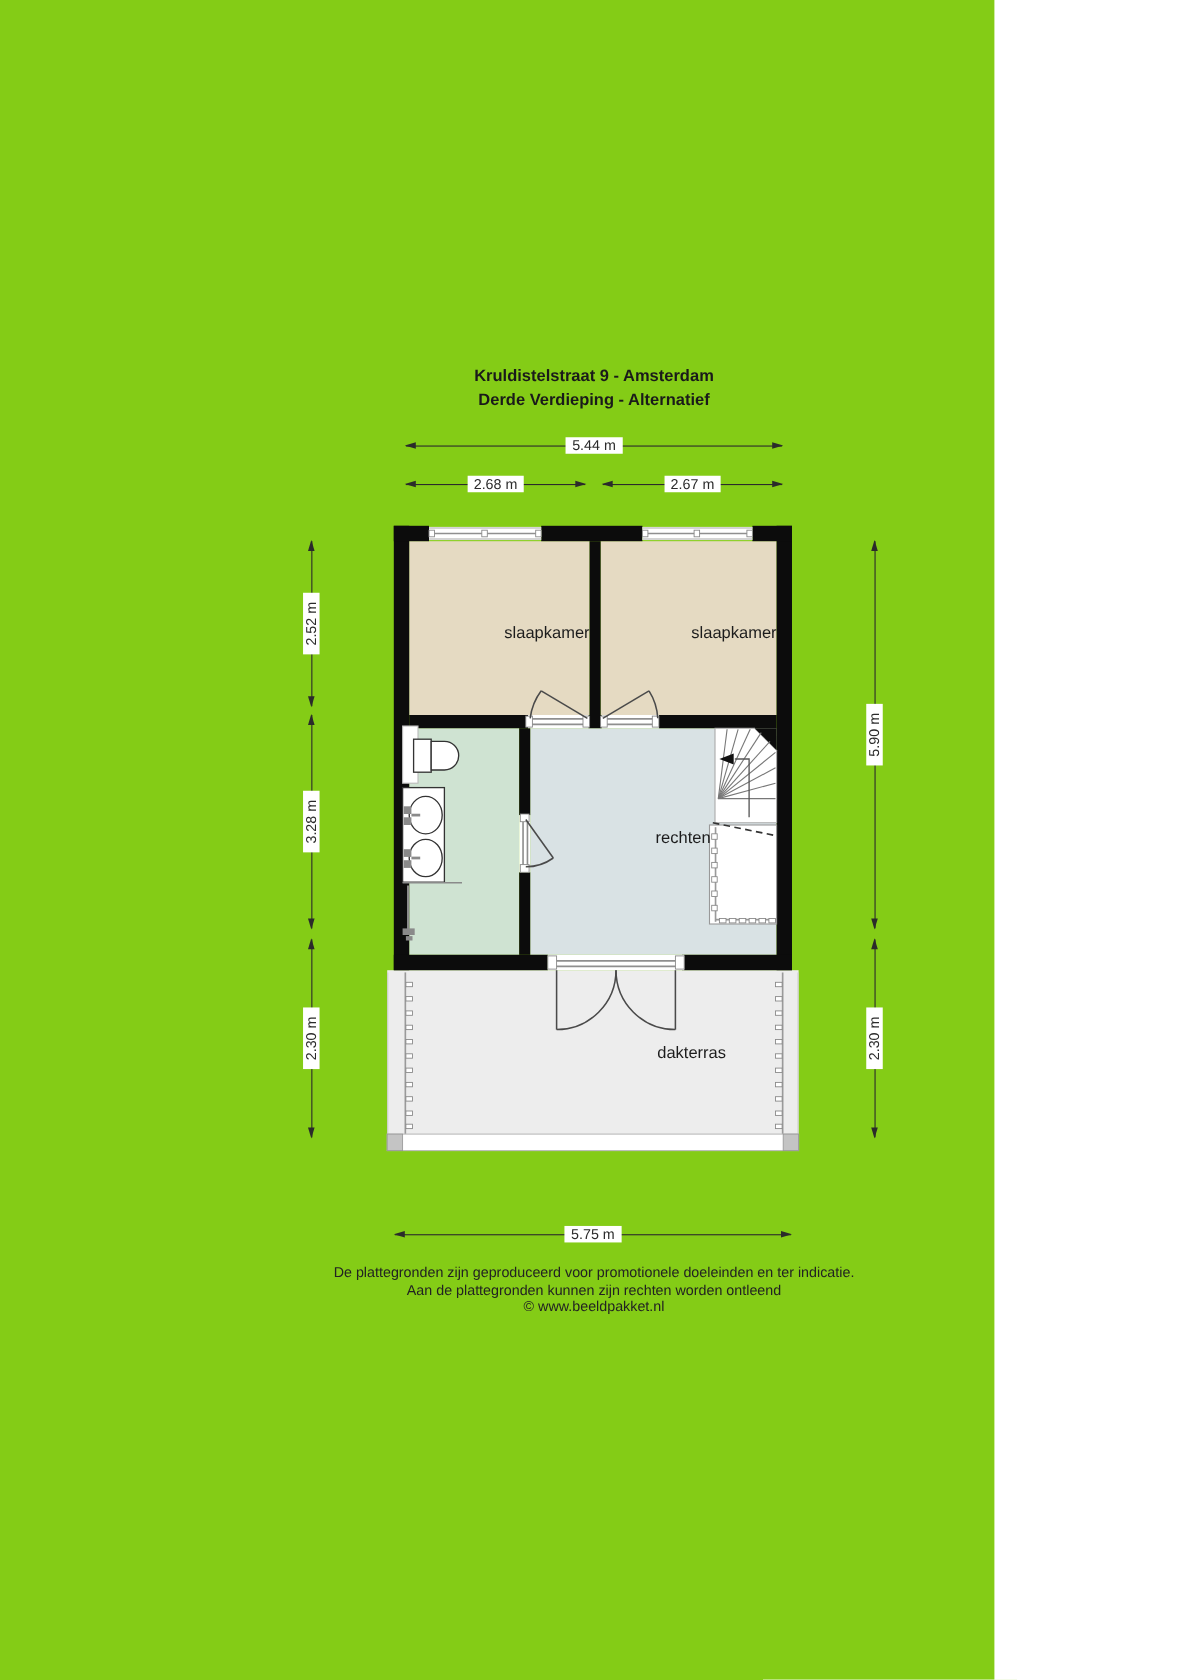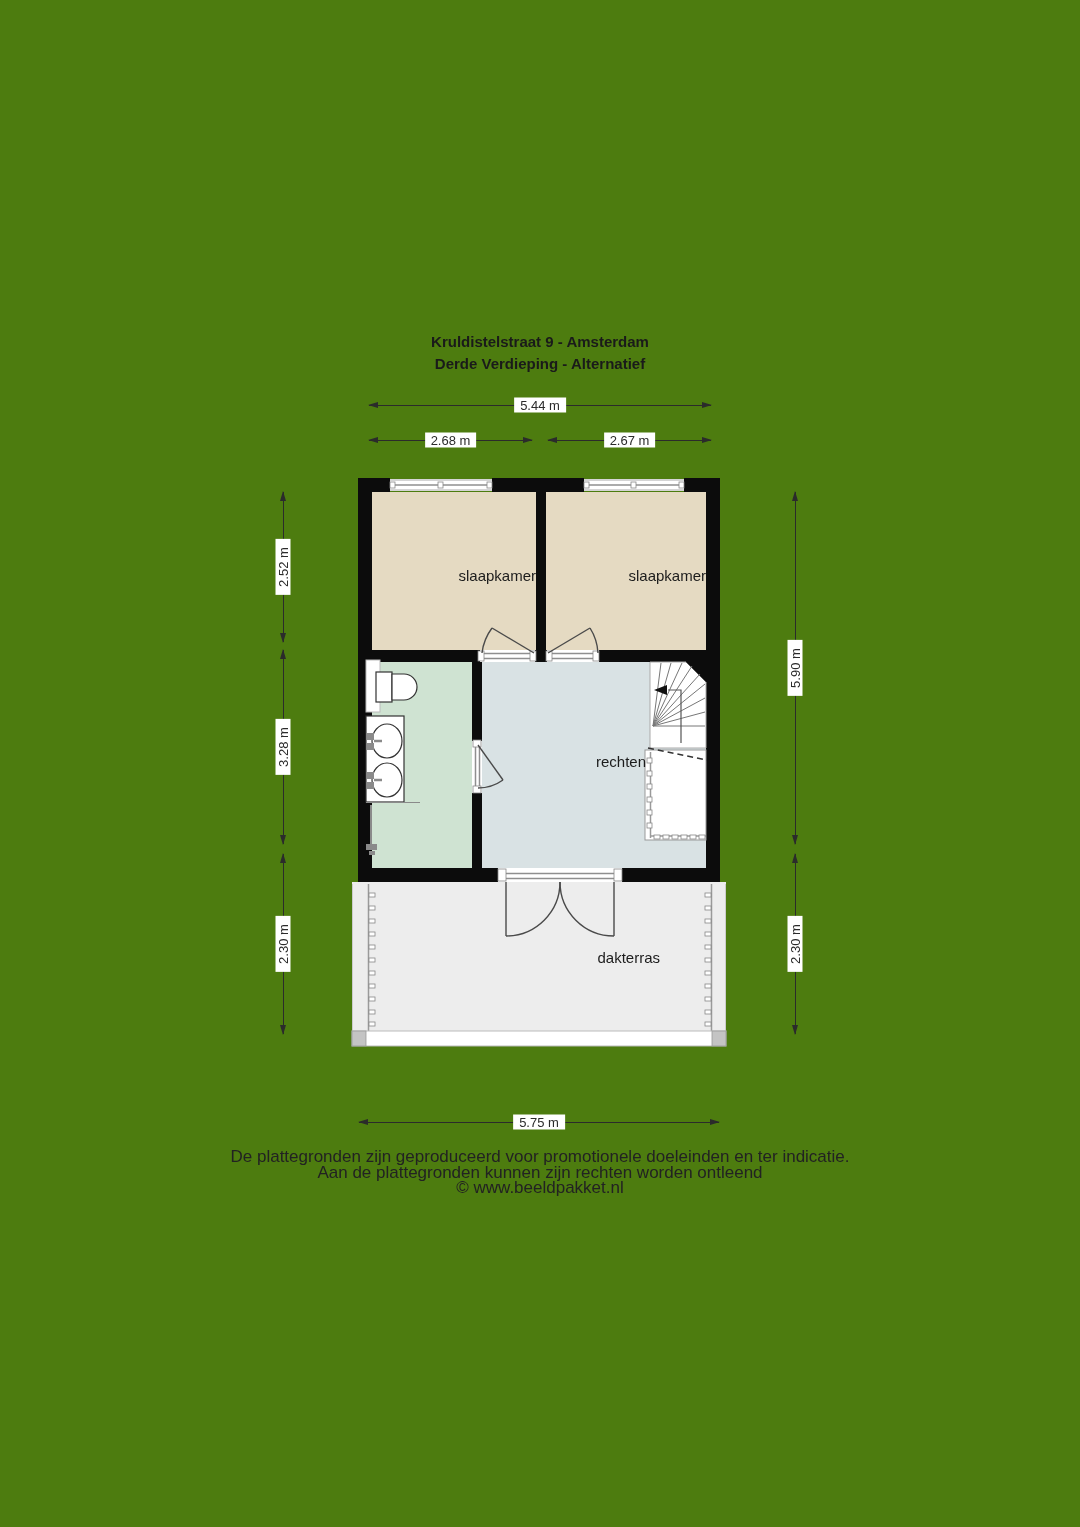--- a/index.html
+++ b/index.html
@@ -9,30 +9,30 @@
     --landing-floor:#d9e2e4;
     --terrace-floor:#ededed;
     --dim:#2b2b2b;
     --frame:#8f8f8f;
     --door:#4a4a4a;
     --rail:#9a9a9a;
     --text:#1a1a1a;
   }
   *{margin:0;padding:0;box-sizing:border-box;}
   html,body{background:#fff;}
-  .page{position:relative;width:1080px;height:1527px;background:#4d7c0f;overflow:hidden;
+  .page{position:relative;width:904px;height:1527px;background:#84cc16;overflow:hidden;
         font-family:"Liberation Sans","DejaVu Sans",sans-serif;color:var(--text);}
   
   .title-block{position:absolute;left:0;top:331px;width:1080px;text-align:center;
                font-weight:bold;font-size:15px;line-height:22px;}
   
   .room-label{position:absolute;text-align:right;font-size:15px;color:#1c1c1c;}
   
   .footer{position:absolute;left:0;top:1149px;width:1080px;text-align:center;
-          font-size:17px;line-height:15.5px;color:#222;}
+          font-size:13px;line-height:15.5px;color:#222;}
   
   .h-dim,.v-dim{position:absolute;}
   .h-dim{height:16px;}
   .v-dim{width:16px;}
   .hline{position:absolute;left:1px;right:1px;top:7.5px;height:1px;background:var(--dim);}
   .vline{position:absolute;top:1px;bottom:1px;left:7.5px;width:1px;background:var(--dim);}
   .arr{position:absolute;width:0;height:0;}
   .a-left{left:0;top:50%;margin-top:-3.5px;border-top:3.5px solid transparent;
           border-bottom:3.5px solid transparent;border-right:10px solid var(--dim);}
   .a-right{right:0;top:50%;margin-top:-3.5px;border-top:3.5px solid transparent;

